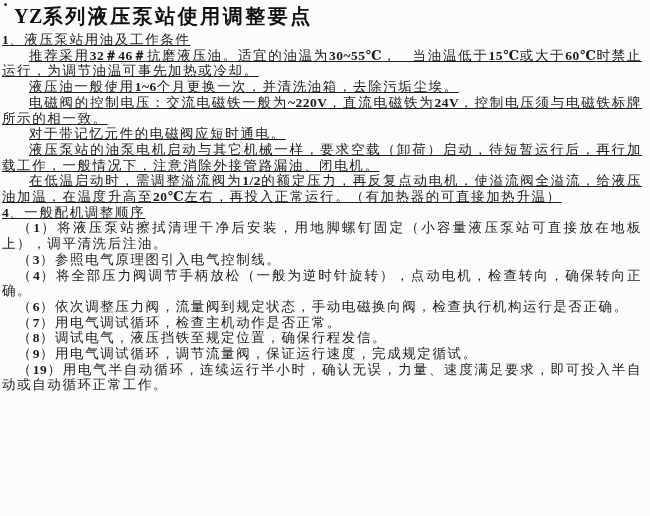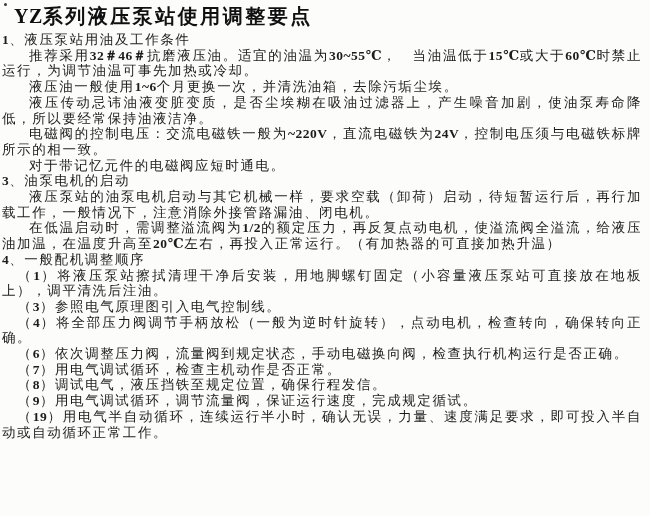--- a/index.html
+++ b/index.html
@@ -36,39 +36,38 @@
   .heading, .para, .item {
     font-size: 13.5px;
     line-height: 15.7px;
     letter-spacing: 1.6px;
     text-align: justify;
     color: #1c1c1c;
   }
   .heading {
     text-indent: 0;
     font-weight: 500;
+    text-decoration: underline;
   }
-  .para { text-indent: 2em; }
+  .para { text-indent: 2em; text-decoration: underline; }
   .item { text-indent: 1.15em; }
   b { font-weight: bold; letter-spacing: 0.5px; }
 </style>
 </head>
 <body>
 
 <div class="page">
   <div class="scan-dot"></div>
   <h1 class="title autobold"><b>YZ</b>系列液压泵站使用调整要点</h1>
   <div id="sections">
       <div class="heading autobold"><b>1</b>、液压泵站用油及工作条件</div>
       <div class="para autobold">推荐采用<b>32＃46＃</b>抗磨液压油。适宜的油温为<b>30~55℃</b>，　当油温低于<b>15℃</b>或大于<b>60℃</b>时禁止运行，为调节油温可事先加热或冷却。</div>
       <div class="para autobold">液压油一般使用<b>1~6</b>个月更换一次，并清洗油箱，去除污垢尘埃。</div>
-      <div class="para autobold">液压传动忌讳油液变脏变质，是否尘埃糊在吸油过滤器上，产生噪音加剧，使油泵寿命降低，所以要经常保持油液洁净。</div>
       <div class="para autobold">电磁阀的控制电压：交流电磁铁一般为<b>~220V</b>，直流电磁铁为<b>24V</b>，控制电压须与电磁铁标牌所示的相一致。</div>
       <div class="para autobold">对于带记忆元件的电磁阀应短时通电。</div>
-      <div class="heading autobold"><b>3</b>、油泵电机的启动</div>
       <div class="para autobold">液压泵站的油泵电机启动与其它机械一样，要求空载（卸荷）启动，待短暂运行后，再行加载工作，一般情况下，注意消除外接管路漏油、闭电机。</div>
       <div class="para autobold">在低温启动时，需调整溢流阀为<b>1/2</b>的额定压力，再反复点动电机，使溢流阀全溢流，给液压油加温，在温度升高至<b>20℃</b>左右，再投入正常运行。（有加热器的可直接加热升温）</div>
       <div class="heading autobold"><b>4</b>、一般配机调整顺序</div>
       <div class="item autobold">（<b>1</b>）将液压泵站擦拭清理干净后安装，用地脚螺钉固定（小容量液压泵站可直接放在地板上），调平清洗后注油。</div>
       <div class="item autobold">（<b>3</b>）参照电气原理图引入电气控制线。</div>
       <div class="item autobold">（<b>4</b>）将全部压力阀调节手柄放松（一般为逆时针旋转），点动电机，检查转向，确保转向正确。</div>
       <div class="item autobold">（<b>6</b>）依次调整压力阀，流量阀到规定状态，手动电磁换向阀，检查执行机构运行是否正确。</div>
       <div class="item autobold">（<b>7</b>）用电气调试循环，检查主机动作是否正常。</div>
       <div class="item autobold">（<b>8</b>）调试电气，液压挡铁至规定位置，确保行程发信。</div>
       <div class="item autobold">（<b>9</b>）用电气调试循环，调节流量阀，保证运行速度，完成规定循试。</div>

